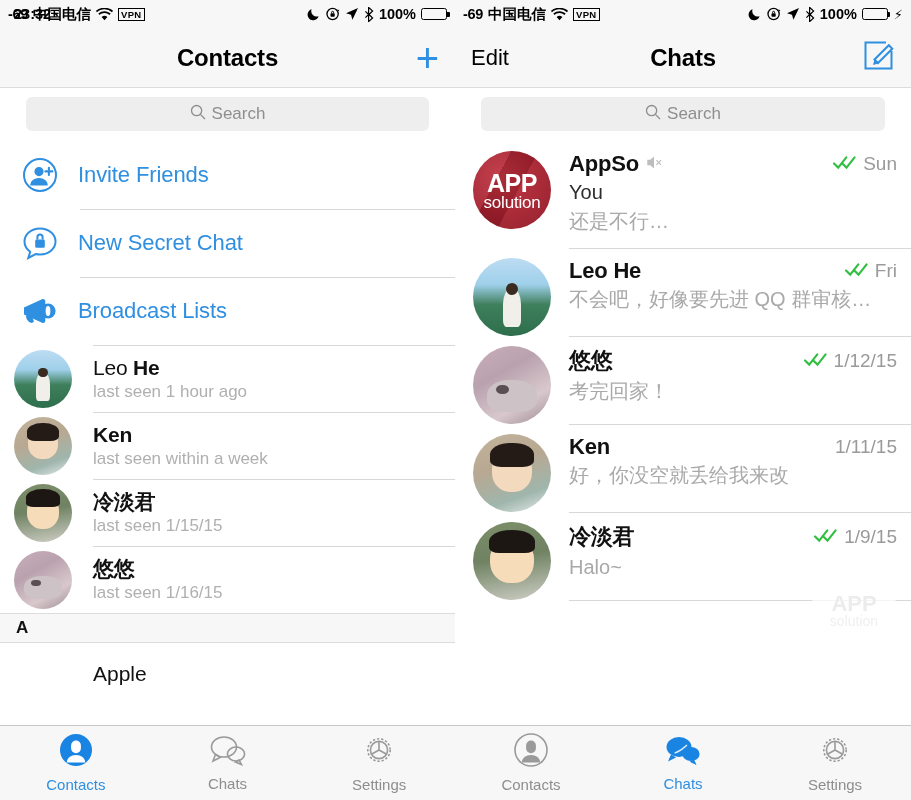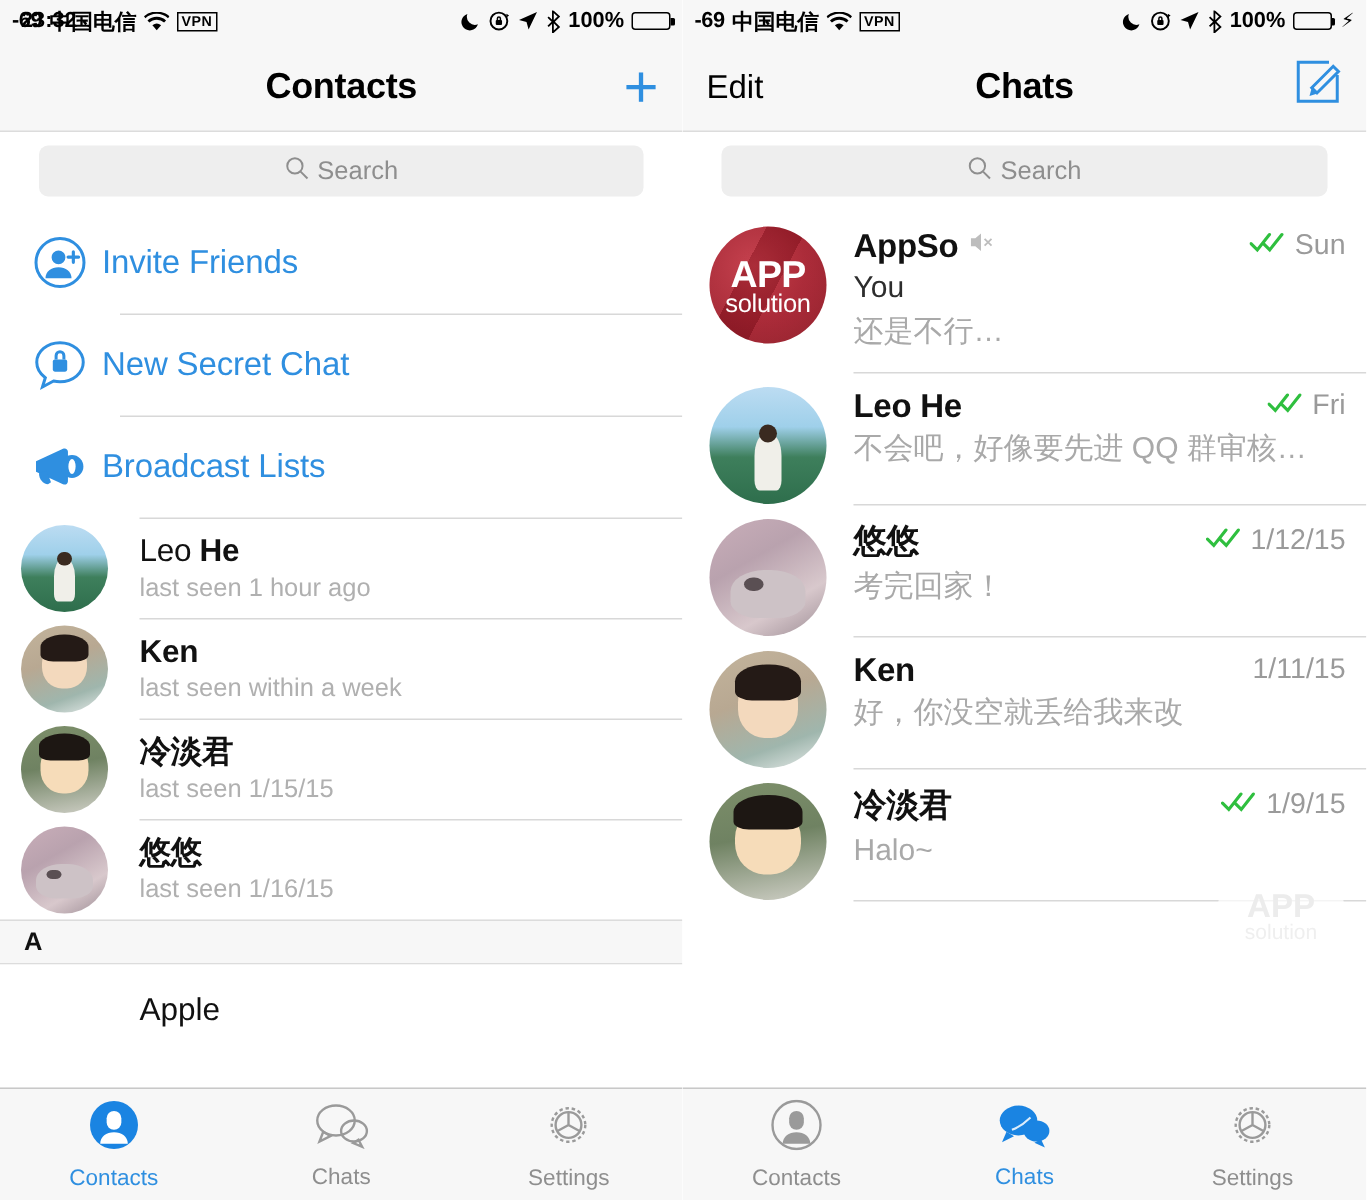--- a/index.html
+++ b/index.html
@@ -77,21 +77,21 @@
   .action-row {
     display: flex; align-items: center; height: 68px; padding-left: 16px;
     position: relative;
   }
   .action-row + .action-row::before,
   .action-row.div::before {
     content: ""; position: absolute; left: 80px; right: 0; top: 0; height: 1px;
     background: #d8d8d8;
   }
   .action-ic { width: 48px; display: flex; align-items: center; justify-content: center; }
-  .action-label { font-size: 22px; color: #2f8fe0; margin-left: 4px; letter-spacing: -0.1px; }
+  .action-label { font-size: 22px; color: #2f8fe0; margin-left: 14px; letter-spacing: -0.1px; }
 
   .contact-row {
     display: flex; align-items: center; height: 67px; padding-left: 14px;
     position: relative;
   }
   .contact-row::before {
     content: ""; position: absolute; left: 93px; right: 0; top: 0; height: 1px; background: #d8d8d8;
   }
   .avatar {
     width: 58px; height: 58px; border-radius: 50%; flex: 0 0 58px;

